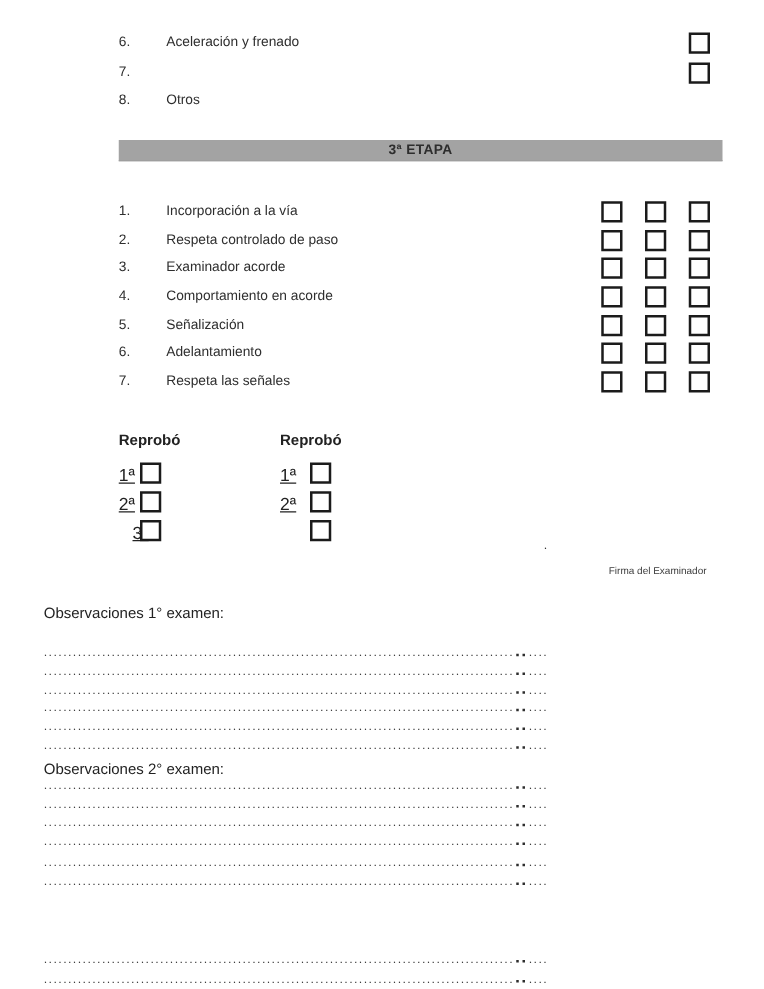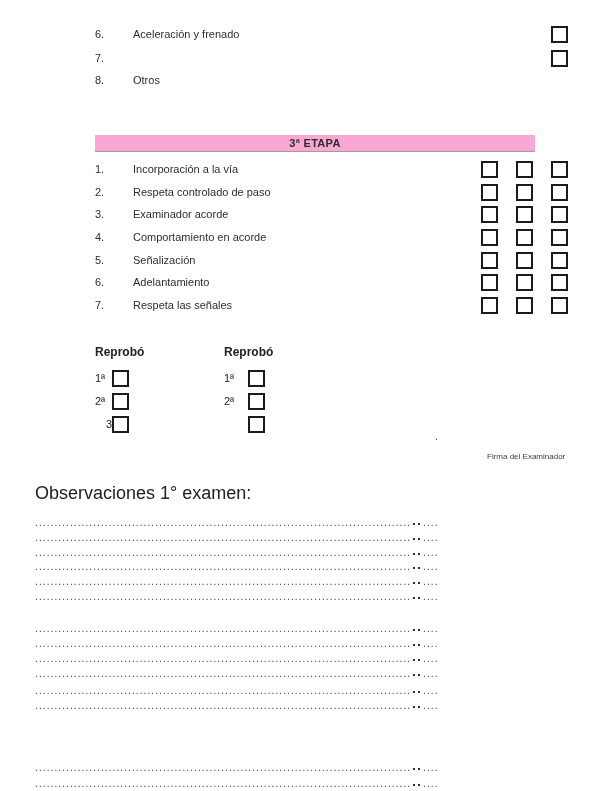--- a/index.html
+++ b/index.html
@@ -8,30 +8,30 @@
     font-family:"Liberation Sans",sans-serif;color:#2b2b2b;overflow:hidden;
   }
   .row{position:absolute;left:0;width:611px;height:19px;}
   .num{position:absolute;left:95px;top:2px;font-size:11px;color:#2e2e2e;}
   .lbl{position:absolute;left:113px;top:2px;font-size:11px;color:#2e2e2e;margin-left:20px;}
   .cb{
     position:absolute;width:13px;height:13px;background:#fff;
     border:2px solid #1b1b1b;box-sizing:content-box;
   }
   .etapa-bar{
-    position:absolute;left:95px;top:135px;width:440px;height:16px;
-    background:#f9a8d4;border-bottom:1px solid #9e9e9e;
+    position:absolute;left:95px;top:112px;width:483px;height:16px;
+    background:#a3a3a3;border-bottom:1px solid #9e9e9e;
     display:flex;align-items:center;justify-content:center;
   }
   .etapa-bar .bar-title{font-size:11px;font-weight:bold;color:#2d2d2d;letter-spacing:.3px;}
   .res-title{position:absolute;font-size:12px;font-weight:bold;color:#222;}
-  .res-label{position:absolute;font-size:11px;color:#222;}
+  .res-label{position:absolute;font-size:14px;color:#222;text-decoration:underline;}
   .stray{position:absolute;left:435px;top:431px;font-size:10px;color:#333;}
   .firma{position:absolute;left:487px;top:452px;font-size:8px;color:#3c3c3c;}
-  .obs-title{position:absolute;left:35px;font-size:18px;color:#222;}
+  .obs-title{position:absolute;left:35px;font-size:12px;color:#222;}
   .dotline{
     position:absolute;left:35px;width:410px;height:12px;
     display:flex;align-items:flex-end;overflow:hidden;
   }
   .dots{
     font-size:10px;line-height:10px;letter-spacing:1.1px;color:#3f3f3f;
     white-space:nowrap;overflow:hidden;
   }
   .dots.main{width:376px;flex:none;}
   .sq{
@@ -158,20 +158,21 @@
     <span class="dots main">................................................................................................................................</span>
       <span class="sq"></span>
       <span class="dots tail">....</span>
   </div>
   <div class="dotline" style="top:590px">
     <span class="dots main">................................................................................................................................</span>
       <span class="sq"></span>
       <span class="dots tail">....</span>
   </div>
 
+  <div class="obs-title" style="top:608px">Observaciones 2° examen:</div>
   <div class="dotline" style="top:622px">
     <span class="dots main">................................................................................................................................</span>
       <span class="sq"></span>
       <span class="dots tail">....</span>
   </div>
   <div class="dotline" style="top:637px">
     <span class="dots main">................................................................................................................................</span>
       <span class="sq"></span>
       <span class="dots tail">....</span>
   </div>

